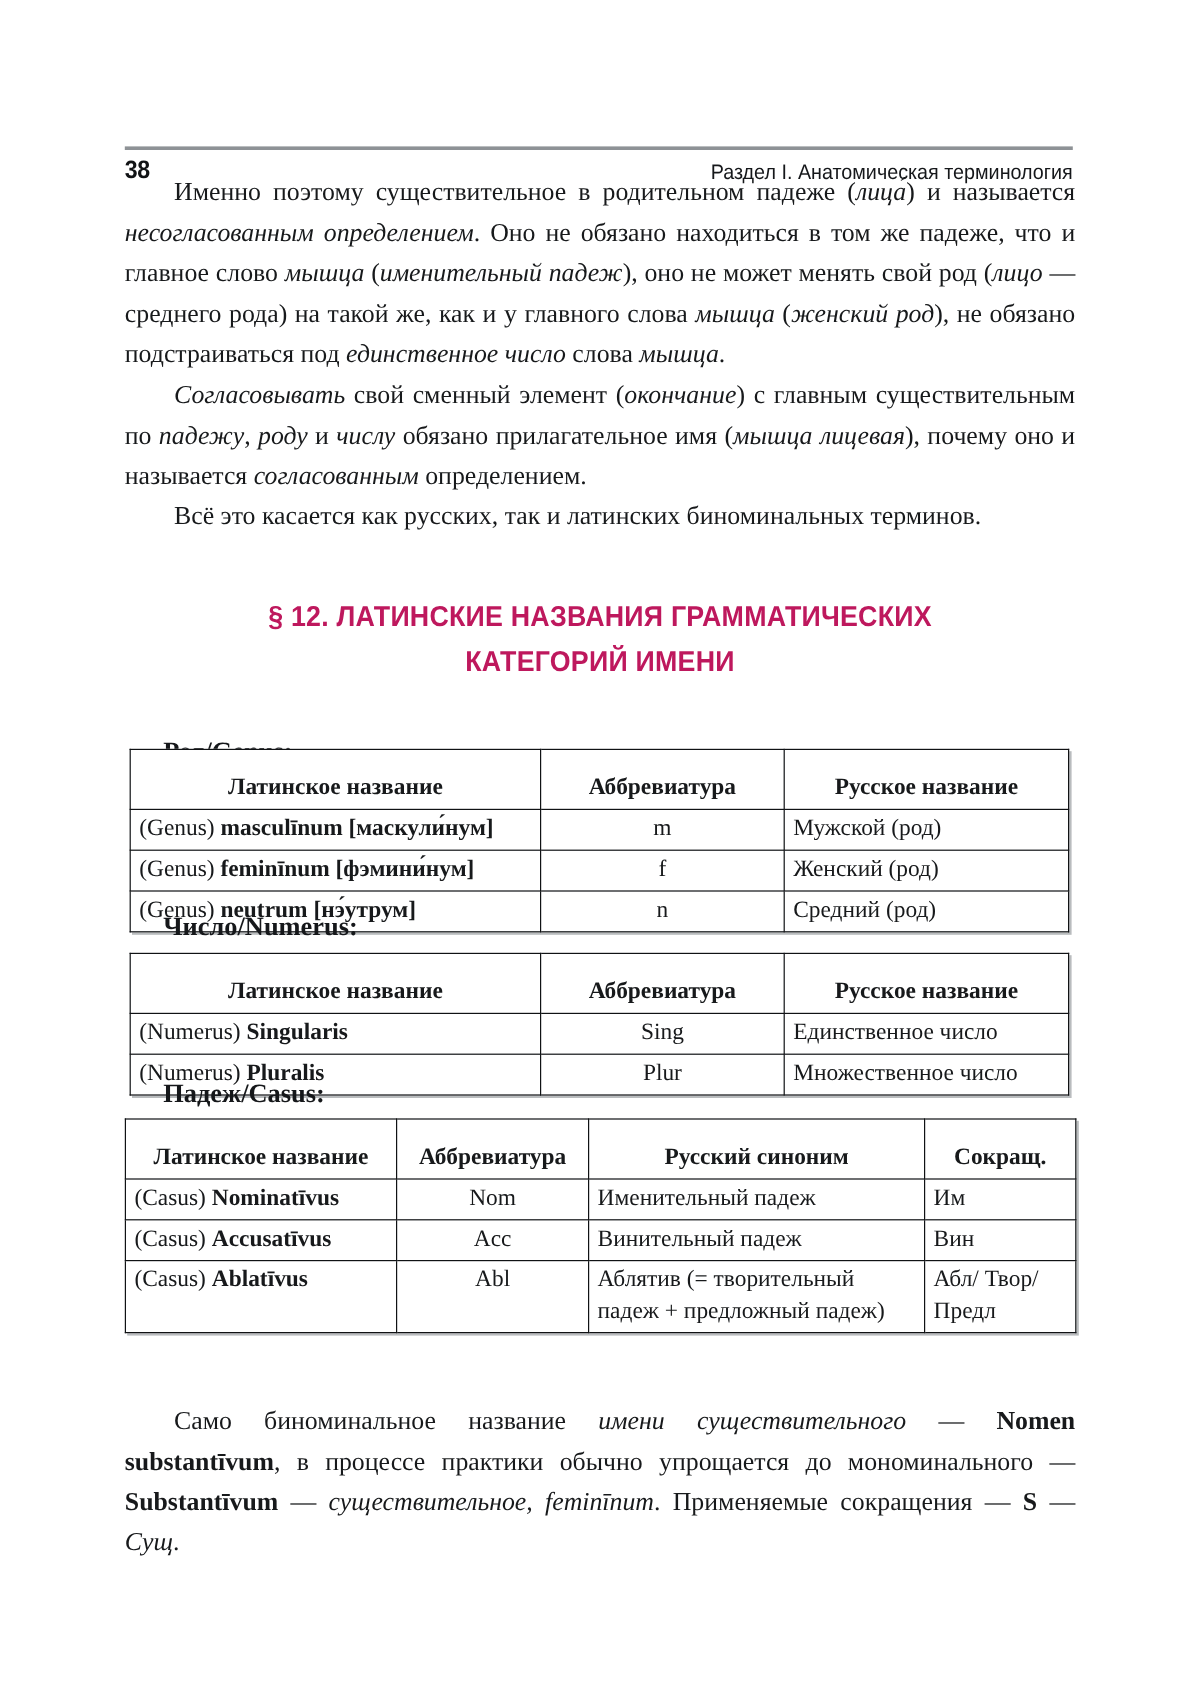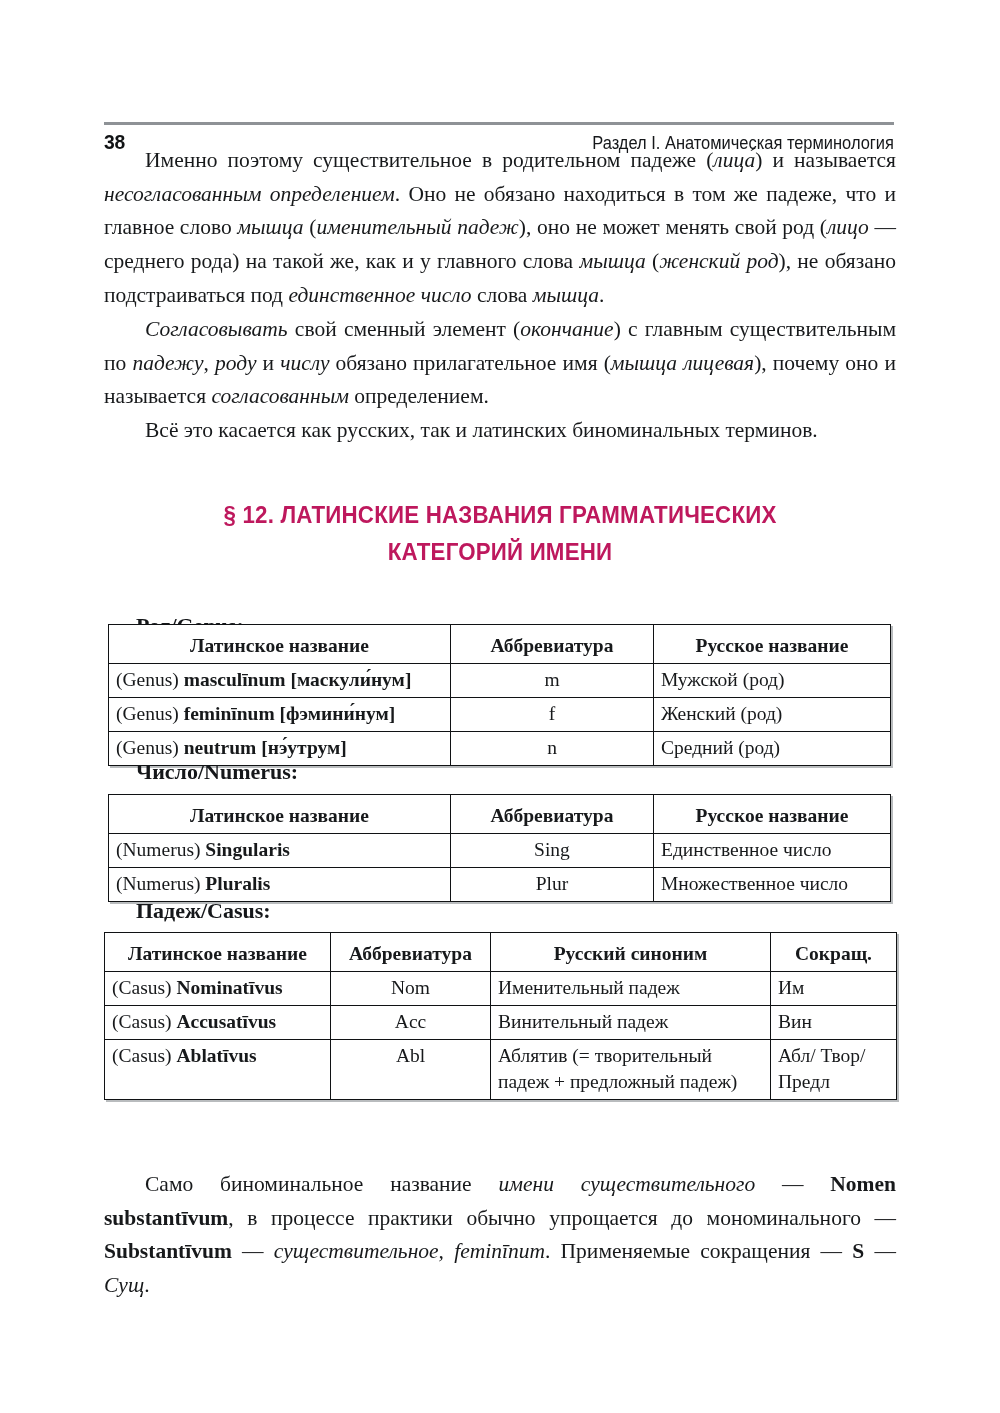--- a/index.html
+++ b/index.html
@@ -133,21 +133,21 @@
     border: 1.3px solid #101214;
     padding: 3px 7px 4px 7px;
     vertical-align: top;
     line-height: 26px;
     font-weight: normal;
   }
   table.grid thead th {
     text-align: center;
     font-weight: bold;
     font-size: 19.5px;
-    padding-top: 8px;
+    padding-top: 19px;
     padding-bottom: 4px;
   }
   td.c-center { text-align: center; font-weight: bold; }
   td.c-left { text-align: left; }
 
   
   table.grid { box-shadow: 2px 2px 0 0 #b9bcbe; }
 
   #table-genus   { left: 108px; top: 624px;  width: 782px; }
   #table-numerus { left: 108px; top: 794px;  width: 782px; }

